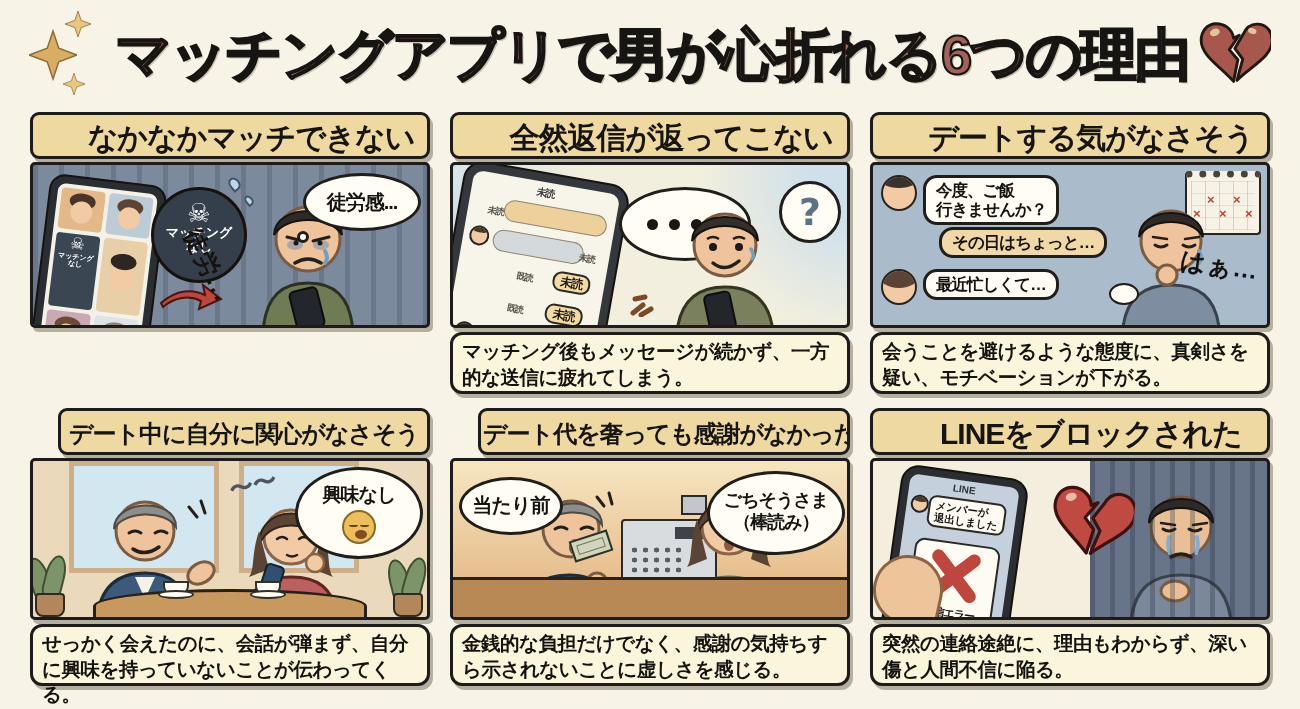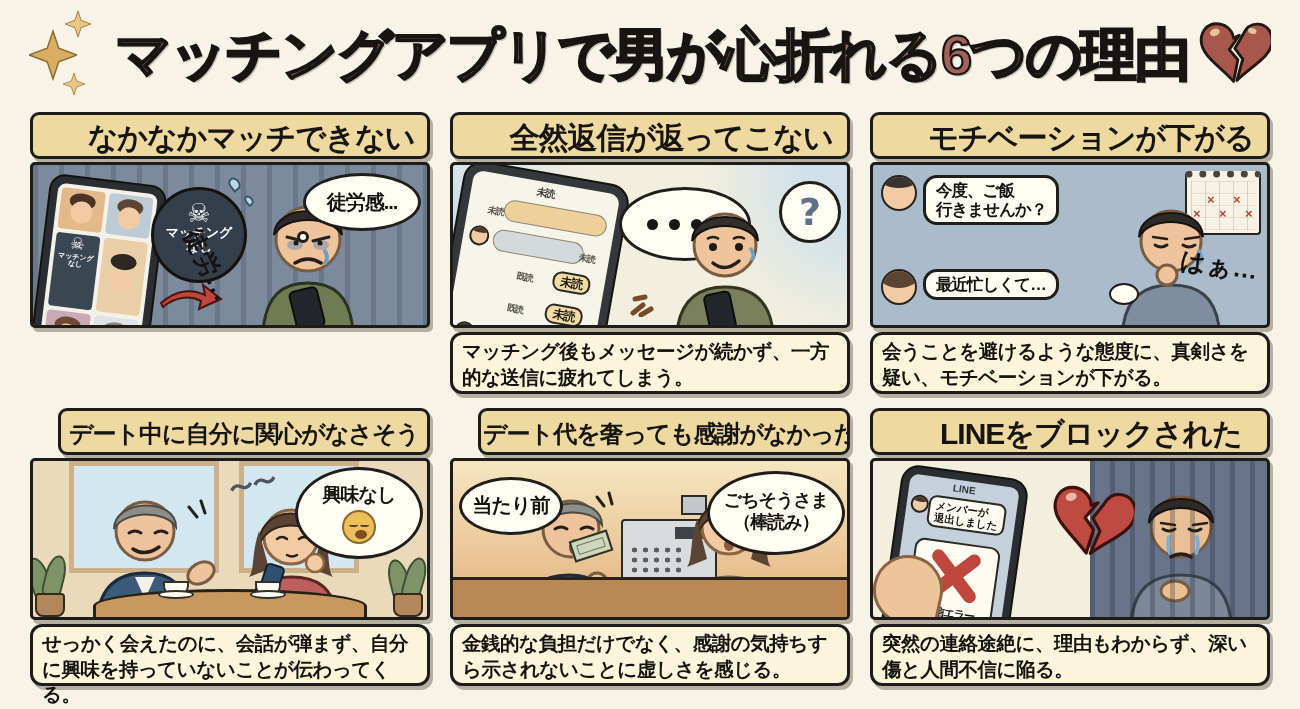--- a/index.html
+++ b/index.html
@@ -294,29 +294,32 @@
       <div class="bubble p2-q glyph">?</div>
       <path>
       <svg class="abs" style="left:176px;top:118px" width="40" height="34" viewBox="0 0 40 34">
         <path d="M4 30 L14 22 M12 32 L22 26 M6 16 L16 14" stroke="#7a4a28" stroke-width="5" stroke-linecap="round"></path>
       </svg>
     </path></div>
     <div class="panel-caption">マッチング後もメッセージが続かず、一方的な送信に疲れてしまう。</div>
   </div>
 
   <div class="panel row1">
-    <div class="panel-header s31">モチベーションが下がる</div>
+    <div class="panel-header s31">デートする気がなさそう</div>
     <div class="panel-art art3">
       <div class="p3-row" style="left:8px;top:10px">
         <span class="avatar" style="width:36px;height:36px">
             <span class="hair" style="background:#3a322c"></span>
           </span>
         <div class="p3-msg">
           <span>今度、ご飯</span><br><span>行きませんか？</span>
         </div>
+      </div>
+      <div class="p3-row" style="left:66px;top:62px">
+        <div class="p3-msg tan">その日はちょっと…</div>
       </div>
       <div class="p3-row" style="left:8px;top:104px">
         <span class="avatar" style="width:36px;height:36px">
             <span class="hair" style="background:#5c4434;height:80%"></span>
           </span>
         <div class="p3-msg">最近忙しくて…</div>
       </div>
       <div class="p3-cal">
         <div class="p3-cal-grid">
           <span class="p3-x" style="left:16px;top:12px">×</span>

